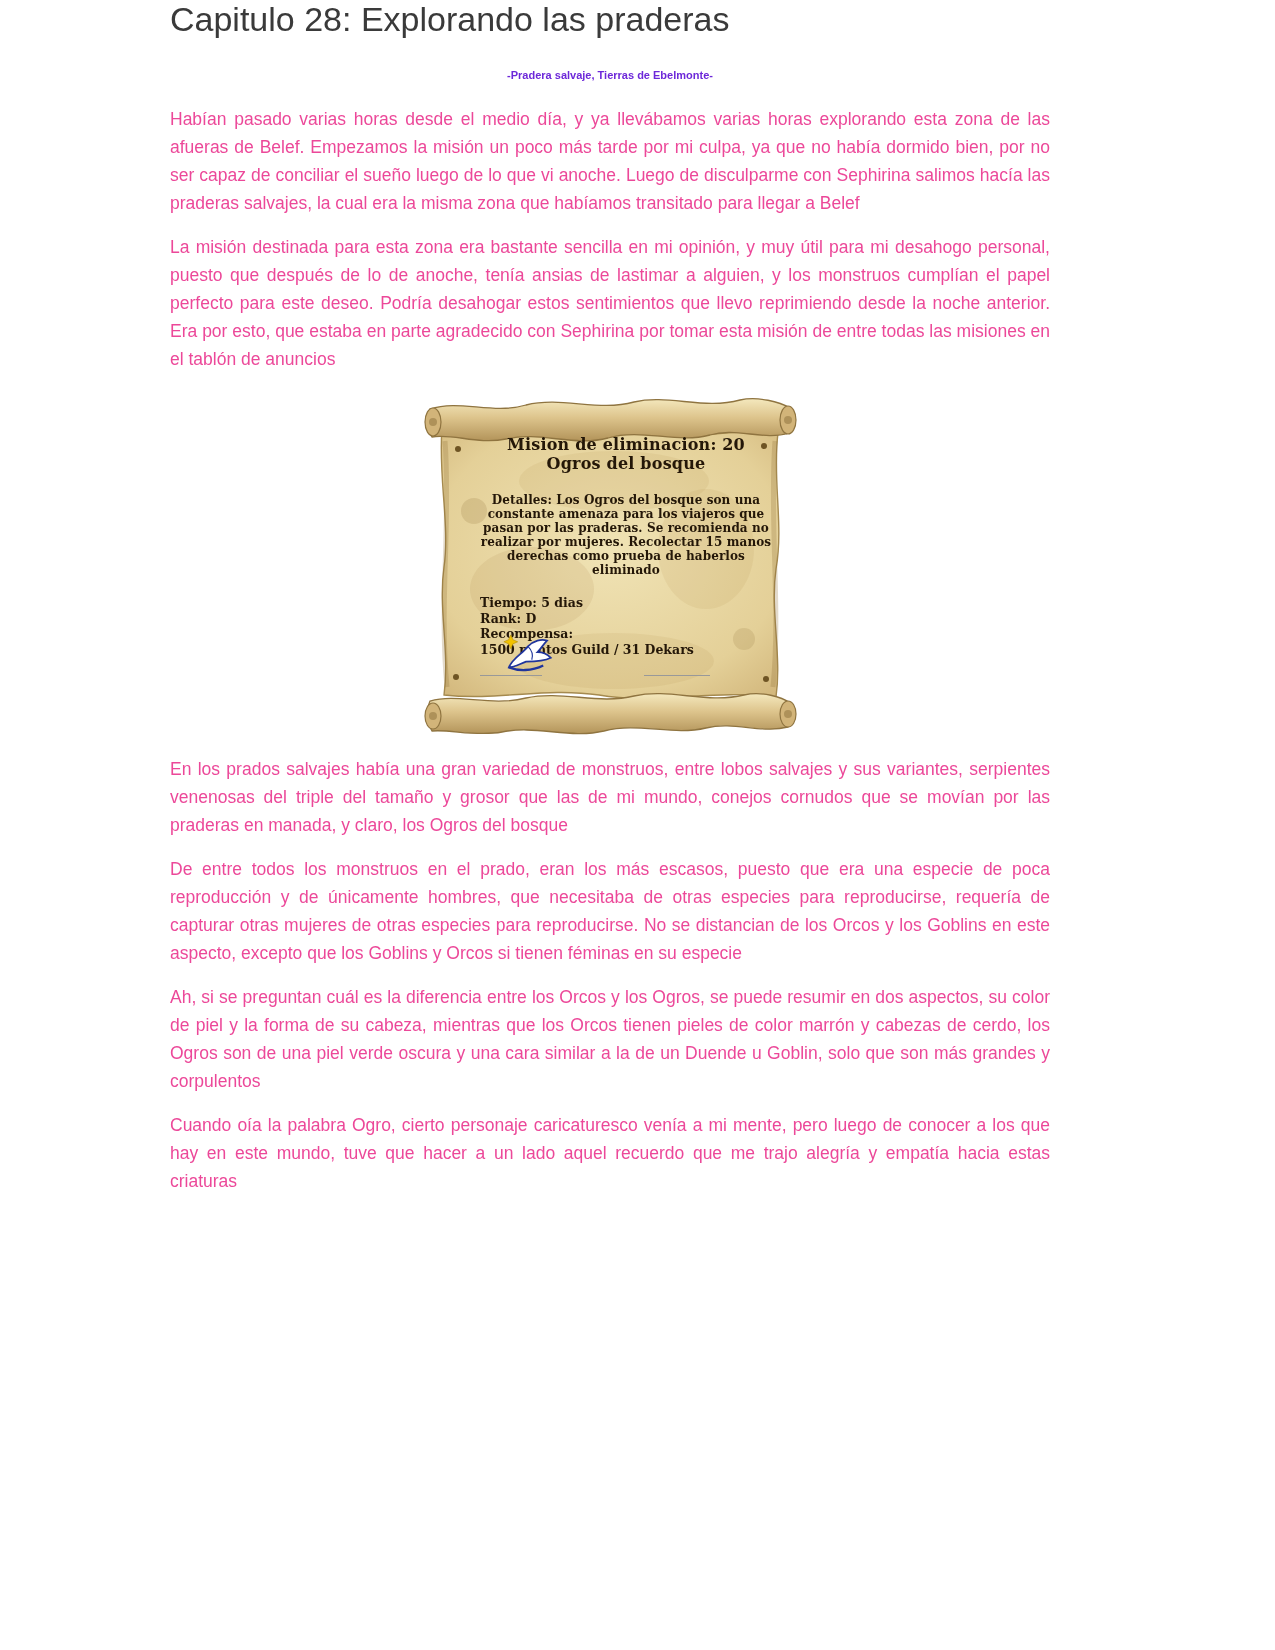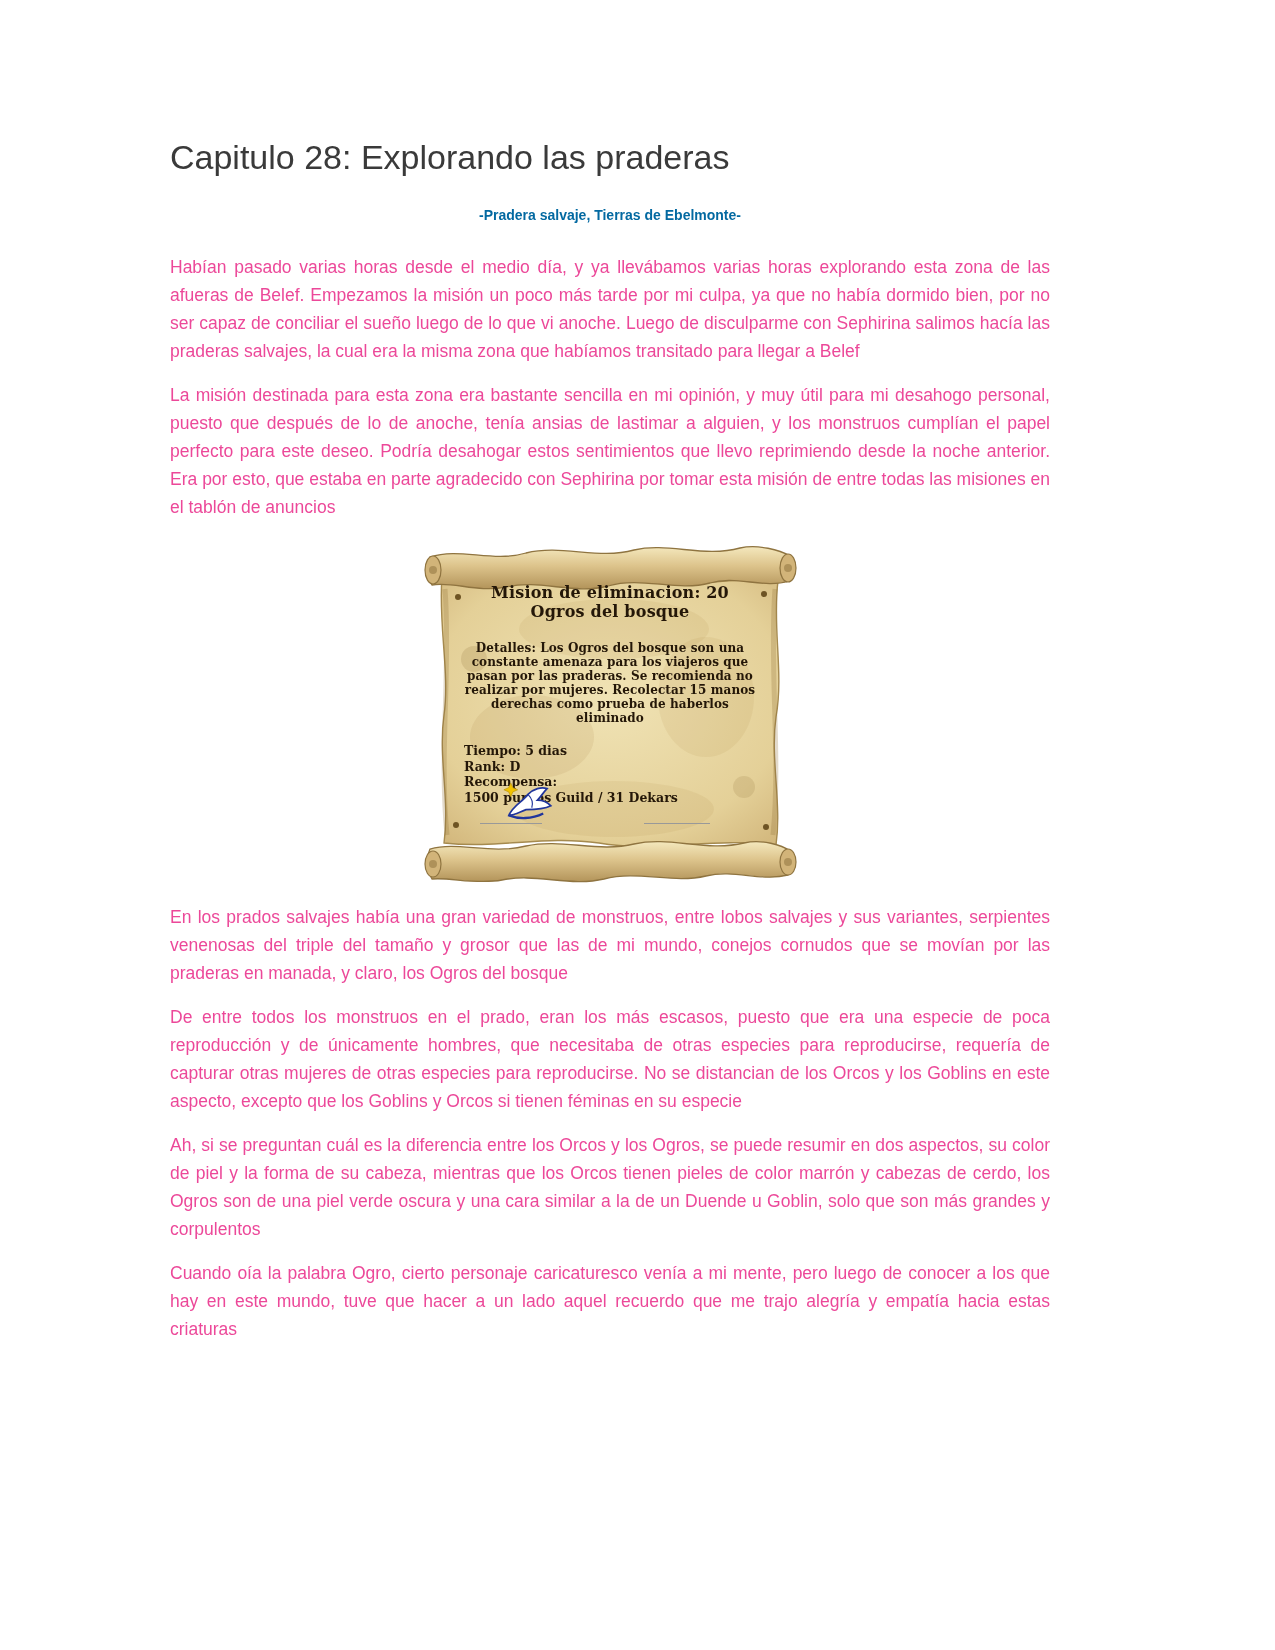--- a/index.html
+++ b/index.html
@@ -7,36 +7,35 @@
   body {
     width: 1275px;
     min-height: 1650px;
     font-family: "Liberation Sans", sans-serif;
     color: #3b3b3b;
     position: relative;
   }
   .page {
     width: 880px;
     margin-left: 170px;
-    padding-top: 138px;
     padding-bottom: 60px;
   }
   .chapter-title {
     font-size: 34px;
     font-weight: 400;
     color: #3a3a3a;
     margin-bottom: 30px;
     font-family: "Liberation Sans", sans-serif;
   }
   .subtitle {
     text-align: center;
     font-weight: 700;
-    font-size: 14px;
-    margin-bottom: 30px;
-    color: #0369a1;
+    font-size: 11px;
+    margin-bottom: 24px;
+    color: #6d28d9;
   }
   p.body-par {
     font-size: 17.5px;
     line-height: 28px;
     text-align: justify;
     margin-bottom: 16px;
     color: #ec4899;
   }
   .figure {
     display: flex;
@@ -48,21 +47,21 @@
     width: 392px;
     height: 348px;
   }
   .scroll svg.art {
     position: absolute;
     left: 0; top: 0;
     width: 392px; height: 348px;
   }
   .scroll-text {
     position: absolute;
-    left: 0; top: 0;
+    left: 16px; top: 0;
     width: 100%; height: 100%;
     padding: 46px 50px 0 50px;
     font-family: "DejaVu Serif", serif;
     font-weight: 700;
     color: #241708;
   }
   .scroll-title {
     text-align: center;
     font-size: 16px;
     line-height: 19px;

